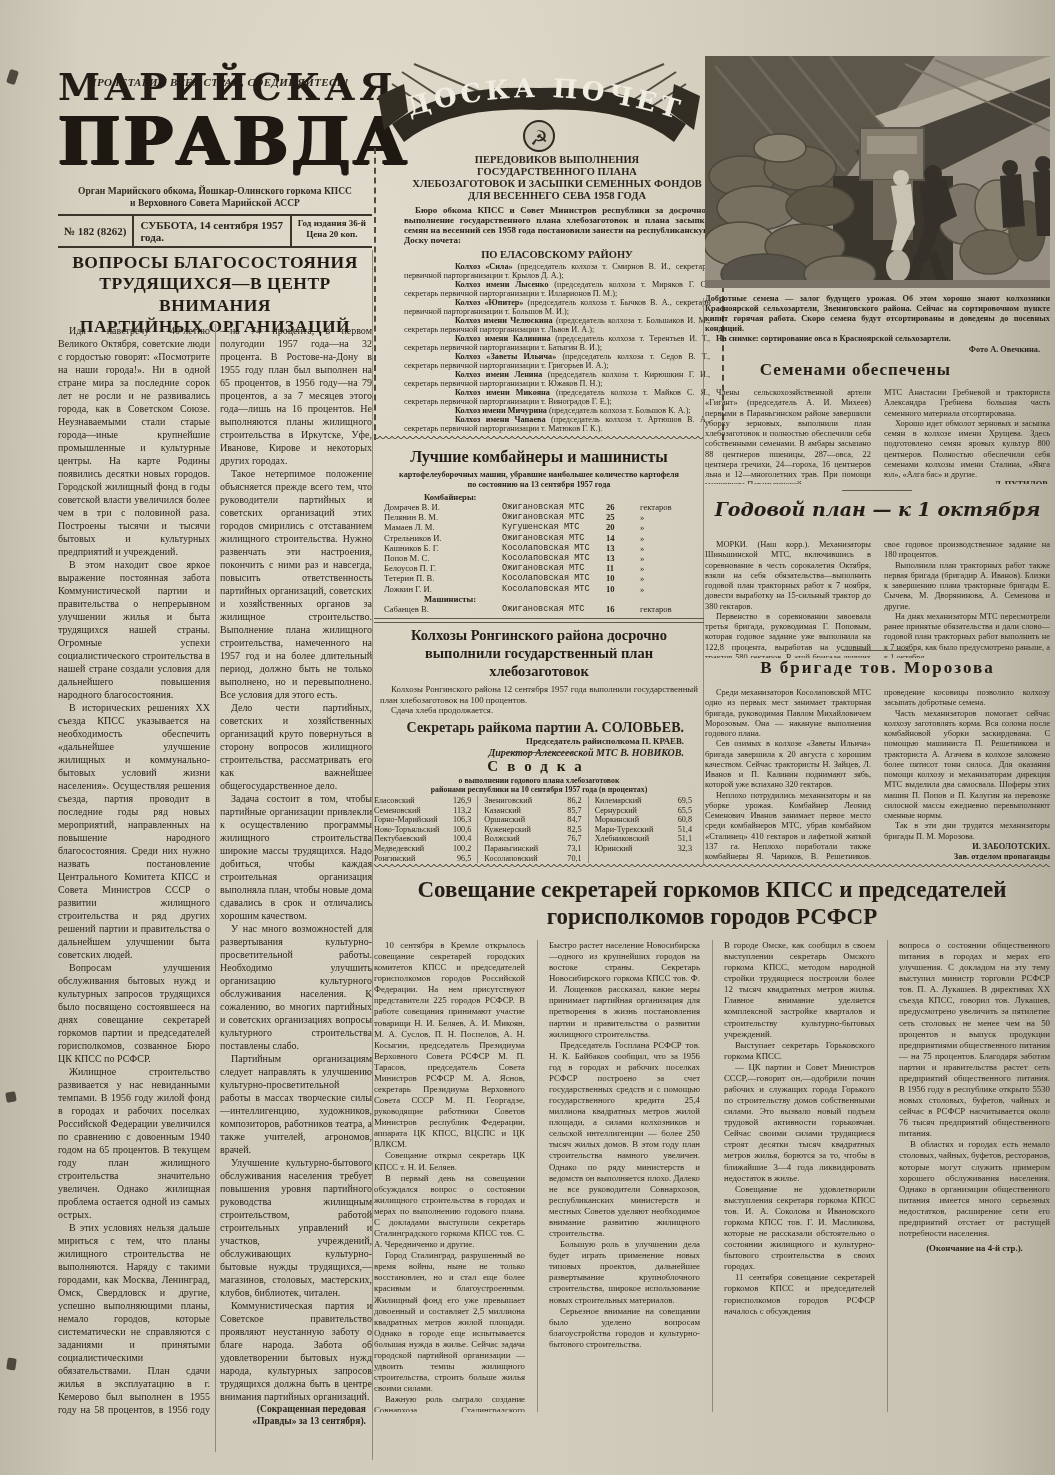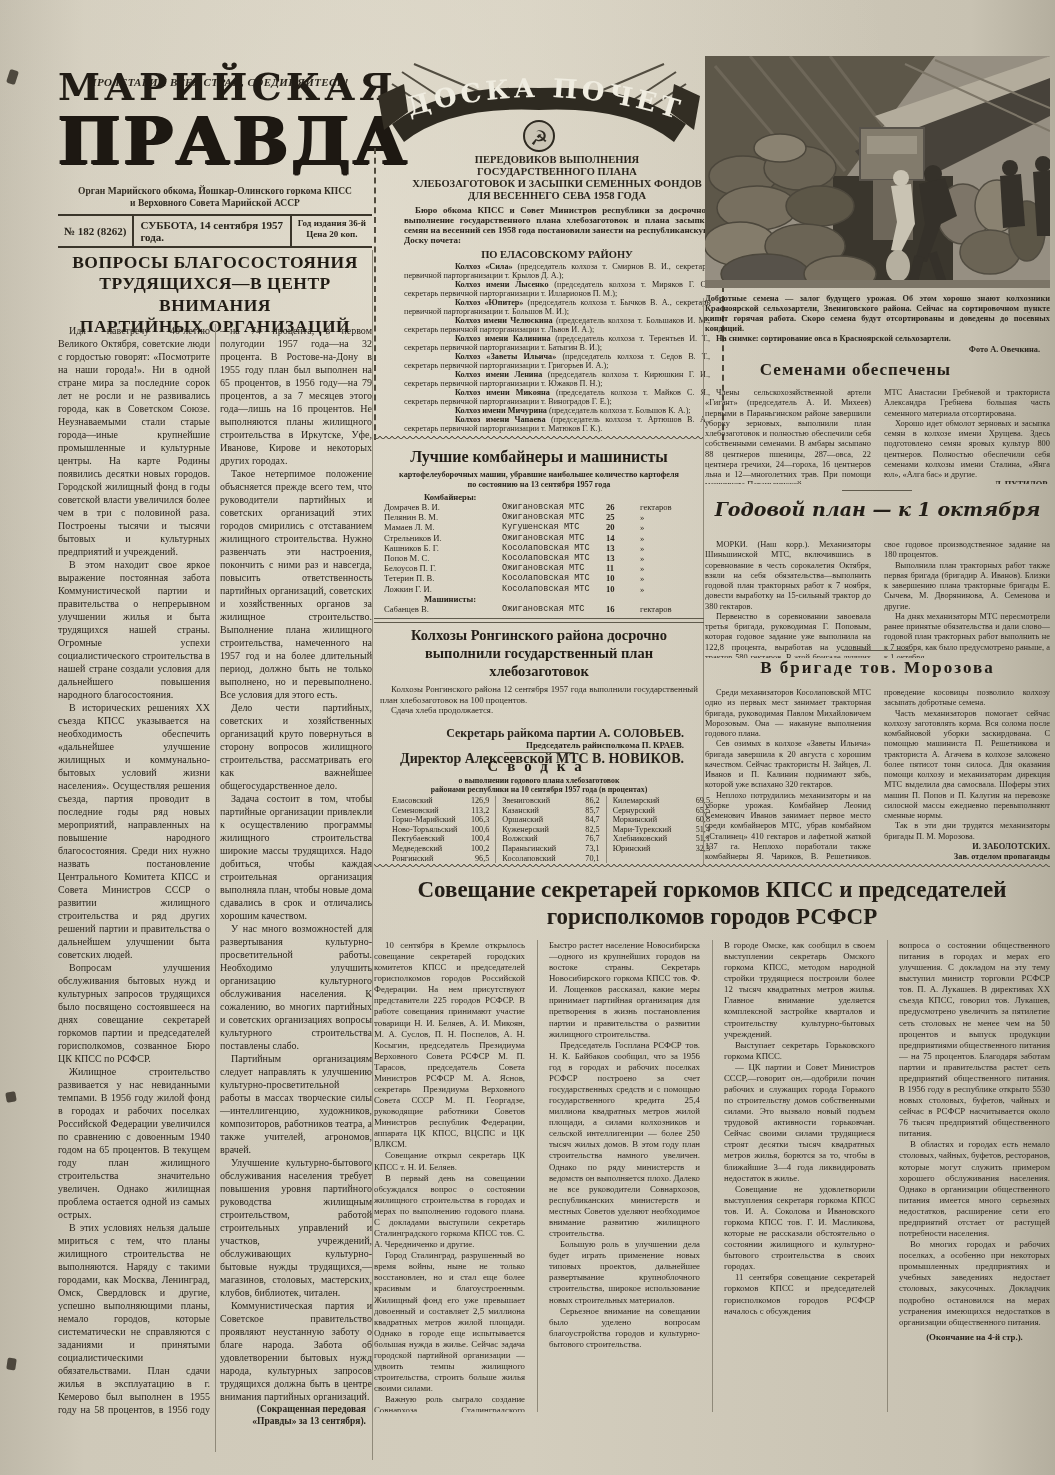--- a/index.html
+++ b/index.html
@@ -222,32 +222,32 @@
         <span class="v">16</span>
         <span class="u">гектаров</span>
       </div>
   </div>
   <div class="abs rule2" style="left:374px;top:618px;width:330px;"></div>
 
   <div class="abs c h-serif" style="left:384px;top:626px;width:310px;font-size:14.5px;line-height:1.25;">Колхозы Ронгинского района досрочно выполнили государственный план хлебозаготовок</div>
   <div class="abs j" style="left:380px;top:684px;width:318px;font-size:8.8px;line-height:1.2;">
     <p>Колхозы Ронгинского района 12 сентября 1957 года выполнили государственный план хлебозаготовок на 100 процентов.</p>
     <p>Сдача хлеба продолжается.</p>
-    <div class="r sig" style="font-size:12px;padding-right:14px;margin-top:10px;">Секретарь райкома партии А. СОЛОВЬЕВ.</div>
+    <div class="r sig" style="font-size:14px;padding-right:14px;margin-top:4px;">Секретарь райкома партии А. СОЛОВЬЕВ.</div>
     <div class="r sig" style="font-size:8.8px;padding-right:14px;">Председатель райисполкома П. КРАЕВ.</div>
-    <div class="r sig" style="font-size:14px;padding-right:14px;">Директор Алексеевской МТС В. НОВИКОВ.</div>
+    <div class="r sig" style="font-size:10px;padding-right:14px;font-style:italic;">Директор Алексеевской МТС В. НОВИКОВ.</div>
   </div>
   <div class="abs shortrule" style="left:504px;top:752px;"></div>
 
   <div class="abs c h-serif" style="left:384px;top:758px;width:310px;font-size:15px;letter-spacing:9px;">Сводка</div>
   <div class="abs c b" style="left:376px;top:776px;width:326px;font-size:7.8px;line-height:1.2;">
     <div>о выполнении годового плана хлебозаготовок</div>
     <div>районами республики на 10 сентября 1957 года (в процентах)</div>
   </div>
-  <div class="abs svodcols" style="left:386px;top:796px;width:330px;">
+  <div class="abs svodcols" style="left:368px;top:796px;width:330px;">
     <div>
       <div class="svodrow">
           <span>Еласовский</span>
           <span>126,9</span>
         </div>
       <div class="svodrow">
           <span>Семеновский</span>
           <span>113,2</span>
         </div>
       <div class="svodrow">
@@ -460,18 +460,17 @@
     <div>
       <p class="np">В городе Омске, как сообщил в своем выступлении секретарь Омского горкома КПСС, методом народной стройки трудящиеся построили более 12 тысяч квадратных метров жилья. Главное внимание уделяется комплексной застройке кварталов и строительству культурно-бытовых учреждений.</p>
       <p>Выступает секретарь Горьковского горкома КПСС.</p>
       <p>— ЦК партии и Совет Министров СССР,—говорит он,—одобрили почин рабочих и служащих города Горького по строительству домов собственными силами. Это вызвало новый подъем трудовой активности горьковчан. Сейчас своими силами трудящиеся строят десятки тысяч квадратных метров жилья, борются за то, чтобы в ближайшие 3—4 года ликвидировать недостаток в жилье.</p>
       <p>Совещание не удовлетворили выступления секретаря горкома КПСС тов. И. А. Соколова и Ивановского горкома КПСС тов. Г. И. Масликова, которые не рассказали обстоятельно о состоянии жилищного и культурно-бытового строительства в своих городах.</p>
       <p>11 сентября совещание секретарей горкомов КПСС и председателей горисполкомов городов РСФСР началось с обсуждения</p>
     </div>
     <div>
       <p class="np">вопроса о состоянии общественного питания в городах и мерах его улучшения. С докладом на эту тему выступил министр торговли РСФСР тов. П. А. Лукашев. В директивах XX съезда КПСС, говорил тов. Лукашев, предусмотрено увеличить за пятилетие сеть столовых не менее чем на 50 процентов и выпуск продукции предприятиями общественного питания — на 75 процентов. Благодаря заботам партии и правительства растет сеть предприятий общественного питания. В 1956 году в республике открыто 5530 новых столовых, буфетов, чайных и сейчас в РСФСР насчитывается около 76 тысяч предприятий общественного питания.</p>
       <p>В областях и городах есть немало столовых, чайных, буфетов, ресторанов, которые могут служить примером хорошего обслуживания населения. Однако в организации общественного питания имеется много серьезных недостатков, расширение сети его предприятий отстает от растущей потребности населения.</p>
-      <p>Во многих городах и рабочих поселках, а особенно при некоторых промышленных предприятиях и учебных заведениях недостает столовых, закусочных. Докладчик подробно остановился на мерах устранения имеющихся недостатков в организации общественного питания.</p>
       <p class="np c b" style="margin-top:4px;">(Окончание на 4-й стр.).</p>
     </div>
   </div>
 
 </div>
 
 </body></html>

